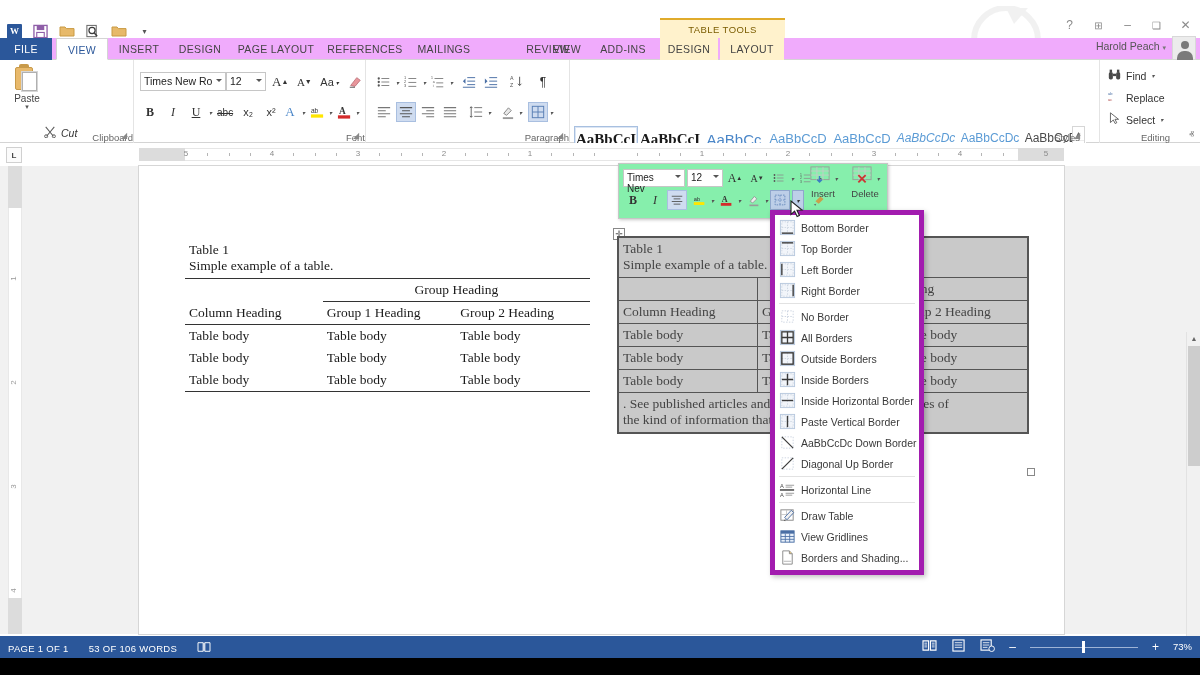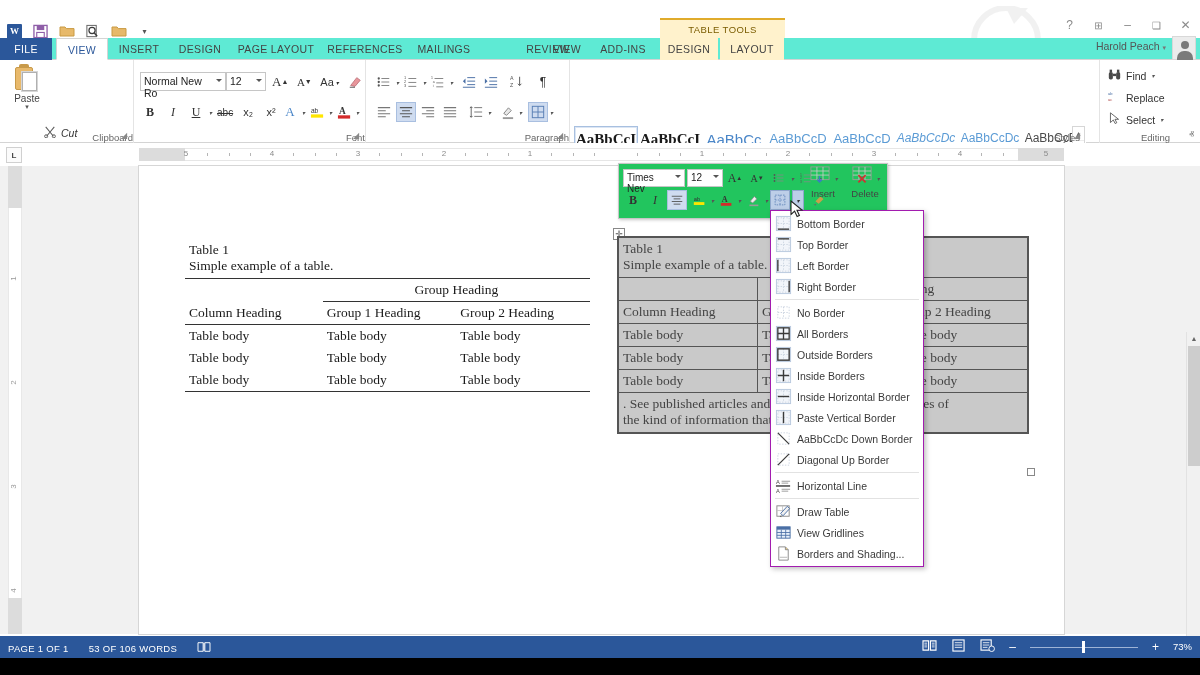--- a/index.html
+++ b/index.html
@@ -21,21 +21,21 @@
                 background:#fff2cc; border-top:2.5px solid #e0ab2b; text-align:center;
                 font-size:9.5px; color:#7a5c00; letter-spacing:.4px; padding-top:4px; }
   .wincontrols { position:absolute; right:8px; top:18px; display:flex; gap:16px; align-items:center;
                  color:#8a8a8a; font-size:12px; }
   .wincontrols div { cursor:default; width:13px; text-align:center; }
   .swirl { position:absolute; right:148px; top:6px; width:105px; height:72px; overflow:hidden; opacity:.35; }
   .swirl svg { position:absolute; right:-18px; top:-6px; }
 
   
   .tabstrip { position:absolute; left:0; top:38px; width:1200px; height:22px;
-              background:#5eead4; border-bottom:1px solid #d4d4d4; }
+              background:#f0abfc; border-bottom:1px solid #d4d4d4; }
   .tab { position:absolute; top:0; height:22px; line-height:22px; font-size:10.5px;
          color:#444; letter-spacing:.35px; text-align:center; cursor:default; }
   .tab.file { background:#2b579a; color:#fff; left:0; width:52px; font-weight:normal; }
   .tab.active { background:#fff; color:#2b579a; border-left:1px solid #d4d4d4;
                 border-right:1px solid #d4d4d4; border-top:1px solid #d4d4d4; border-bottom:1px solid #fff; }
   .tab.tt { background:#fff2cc; }
   .username { position:absolute; right:34px; top:40px; font-size:10.5px; color:#555; }
   .avatar { position:absolute; right:4px; top:36px; width:24px; height:24px;
             background:#ececec; border:1px solid #d8d8d8; }
   .avatar::before { content:""; position:absolute; left:8px; top:4px; width:8px; height:8px;
@@ -124,31 +124,31 @@
 
   .t1 { left:46px; top:76px; width:405px; }
   .t2wrap { position:absolute; left:478px; top:70px; width:412px; border:1px solid #555; }
   .t2wrap td { border:1px solid #555; }
   .tmove { position:absolute; left:474px; top:62px; width:12px; height:12px; border:1px solid #888;
            background:#fff; color:#555; font-size:9px; line-height:10px; text-align:center; }
   .tresize { position:absolute; left:888px; top:302px; width:8px; height:8px; border:1px solid #888; background:#fff; }
 
   
   .minitb { position:absolute; left:618px; top:163px; width:270px; height:56px;
-            background:#22c55e; border:1px solid #c6c6c6; box-shadow:1px 1px 3px rgba(0,0,0,.22); }
+            background:#86efac; border:1px solid #c6c6c6; box-shadow:1px 1px 3px rgba(0,0,0,.22); }
   .mt-row { position:absolute; left:4px; height:22px; display:flex; align-items:center; gap:2px; }
   .mt-fontname { width:62px; height:18px; border:1px solid #c6c6c6; font-size:10px; color:#222;
                  padding:2px 11px 0 3px; position:relative; background:#fff; }
   .mt-fontsize { width:36px; height:18px; border:1px solid #c6c6c6; font-size:10px; color:#222;
                  padding:2px 11px 0 3px; position:relative; background:#fff; }
   .mt-ins { position:absolute; right:6px; top:3px; text-align:center; width:32px; font-size:9.5px; color:#444; }
 
   
   .menu { position:absolute; left:770px; top:210px; width:154px;
-          background:#fff; border:1px solid #a21caf; box-shadow:2px 2px 5px rgba(0,0,0,.25);
+          background:#fff; border:5px solid #a21caf; box-shadow:2px 2px 5px rgba(0,0,0,.25);
           padding:2px 0; }
   .mi { position:relative; height:21px; display:flex; align-items:center; padding-left:26px;
         font-size:10.5px; color:#3a3a3a; cursor:default; }
   .mi .mico { position:absolute; left:4px; top:2px; width:17px; height:17px; }
   .msep { height:1px; background:#e2e2e2; margin:2px 4px; }
 
   .cursor { position:absolute; left:790px; top:200px; width:14px; height:19px; z-index:50; }
 
   
   .statusbar { position:absolute; left:0; top:636px; width:1200px; height:22px;
@@ -282,21 +282,21 @@
         </span>
         <span>Format Painter</span>
       </div>
 
       <div class="grp-label">Clipboard</div>
       <div class="dlg">◢</div>
     </div>
 
     <div class="grp" style="left:134px;width:232px;">
       <div class="fontname" style="left:6px;top:12px;">
-        <span>Normal New Ro</span>
+        <span>Times New Ro</span>
         <i class="ddarrow"></i>
       </div>
       <div class="fontsize" style="left:92px;top:12px;">
         <span>12</span>
         <i class="ddarrow"></i>
       </div>
 
       <div style="position:absolute;left:136px;top:12px;display:flex;gap:4px;align-items:center;">
         <span class="btn" style="font-family:'Liberation Serif',serif;font-size:13px;">A<sup style="font-size:7px;">▲</sup></span>
         <span class="btn" style="font-family:'Liberation Serif',serif;font-size:11px;">A<sup style="font-size:7px;">▼</sup></span>

